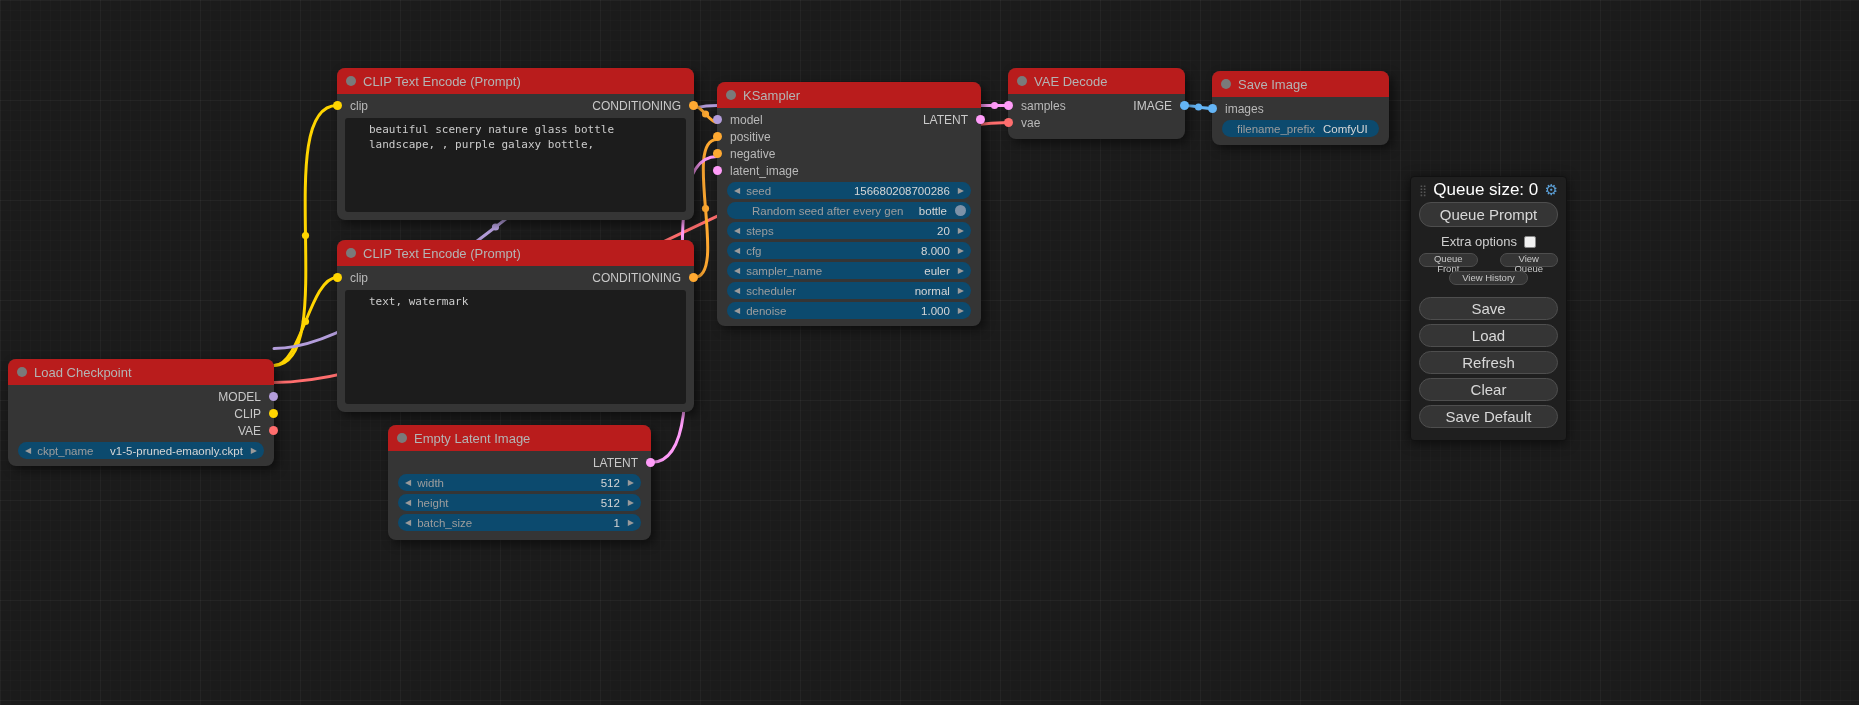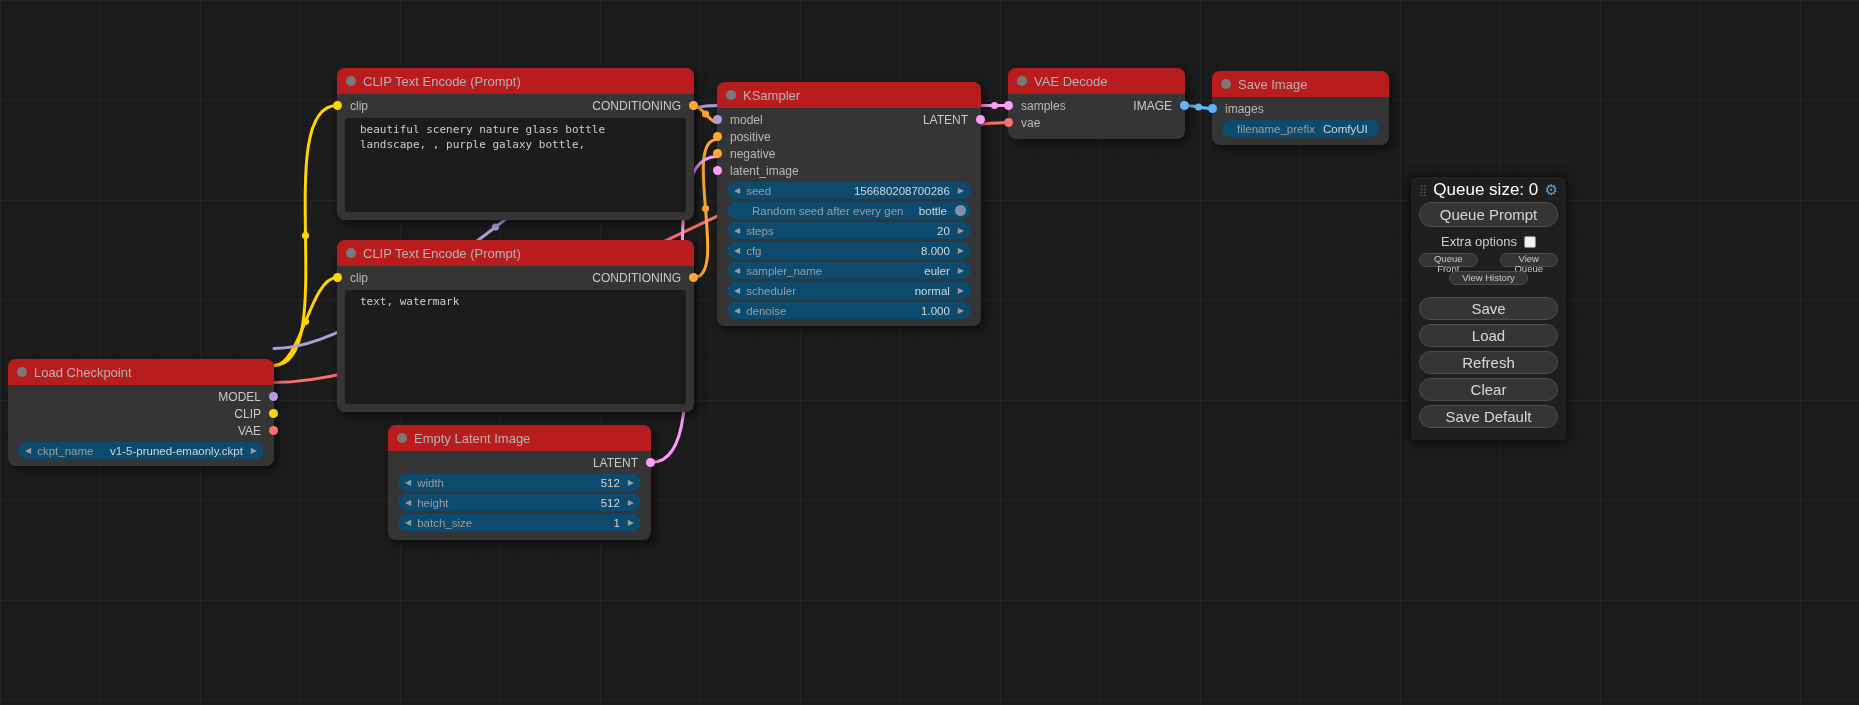--- a/index.html
+++ b/index.html
@@ -28,21 +28,21 @@
   .slot-dot.out{right:-4px;}
   .widget{display:flex;align-items:center;height:17px;margin:3px 10px 0;padding:0 7px;
     background:#0c4a6e;border-radius:9px;font-size:11.5px;cursor:pointer;}
   .w-arrow{font-size:8px;color:#9a9a9a;line-height:17px;flex:0 0 auto;}
   .w-name{margin-left:6px;color:#9d9d9d;white-space:nowrap;}
   .w-val{flex:1;text-align:right;margin:0 8px;color:#d6d6d6;white-space:nowrap;}
   .widget.no-arrows .w-name{margin-left:8px;}
   .widget.toggle .w-name{margin-left:18px;}
   .knob{flex:0 0 auto;width:11px;height:11px;border-radius:50%;background:#7d92a8;margin-right:-2px;}
   .prompt{position:absolute;left:8px;right:8px;top:50px;bottom:8px;background:#1c1c1c;border-radius:3px;
-    padding:5px 15px;font-family:"DejaVu Sans Mono",monospace;font-size:11px;line-height:1.35;
+    padding:5px 24px;font-family:"DejaVu Sans Mono",monospace;font-size:11px;line-height:1.35;
     color:#cccccc;overflow:hidden;white-space:pre-wrap;cursor:text;}
   .queue-panel{position:absolute;left:1410px;top:176px;width:157px;z-index:3;background:#1f1f1f;
     border:1px solid #111;border-radius:4px;box-shadow:0 2px 12px rgba(0,0,0,.6);padding:3px 8px 12px;}
   .q-header{display:flex;align-items:center;height:20px;}
   .drag{color:#555;font-size:11px;cursor:grab;}
   .q-size{flex:1;text-align:center;color:#ffffff;font-size:17px;}
   .gear{color:#5b9fd6;font-size:15px;cursor:pointer;}
   button.qbtn{display:block;width:100%;height:23px;background:#353535;border:1px solid #4e4e4e;
     border-radius:12px;color:#d8d8d8;font-size:15px;font-family:inherit;margin-top:4px;cursor:pointer;line-height:1;}
   button.qbtn-lg{height:25px;margin-top:2px;}

